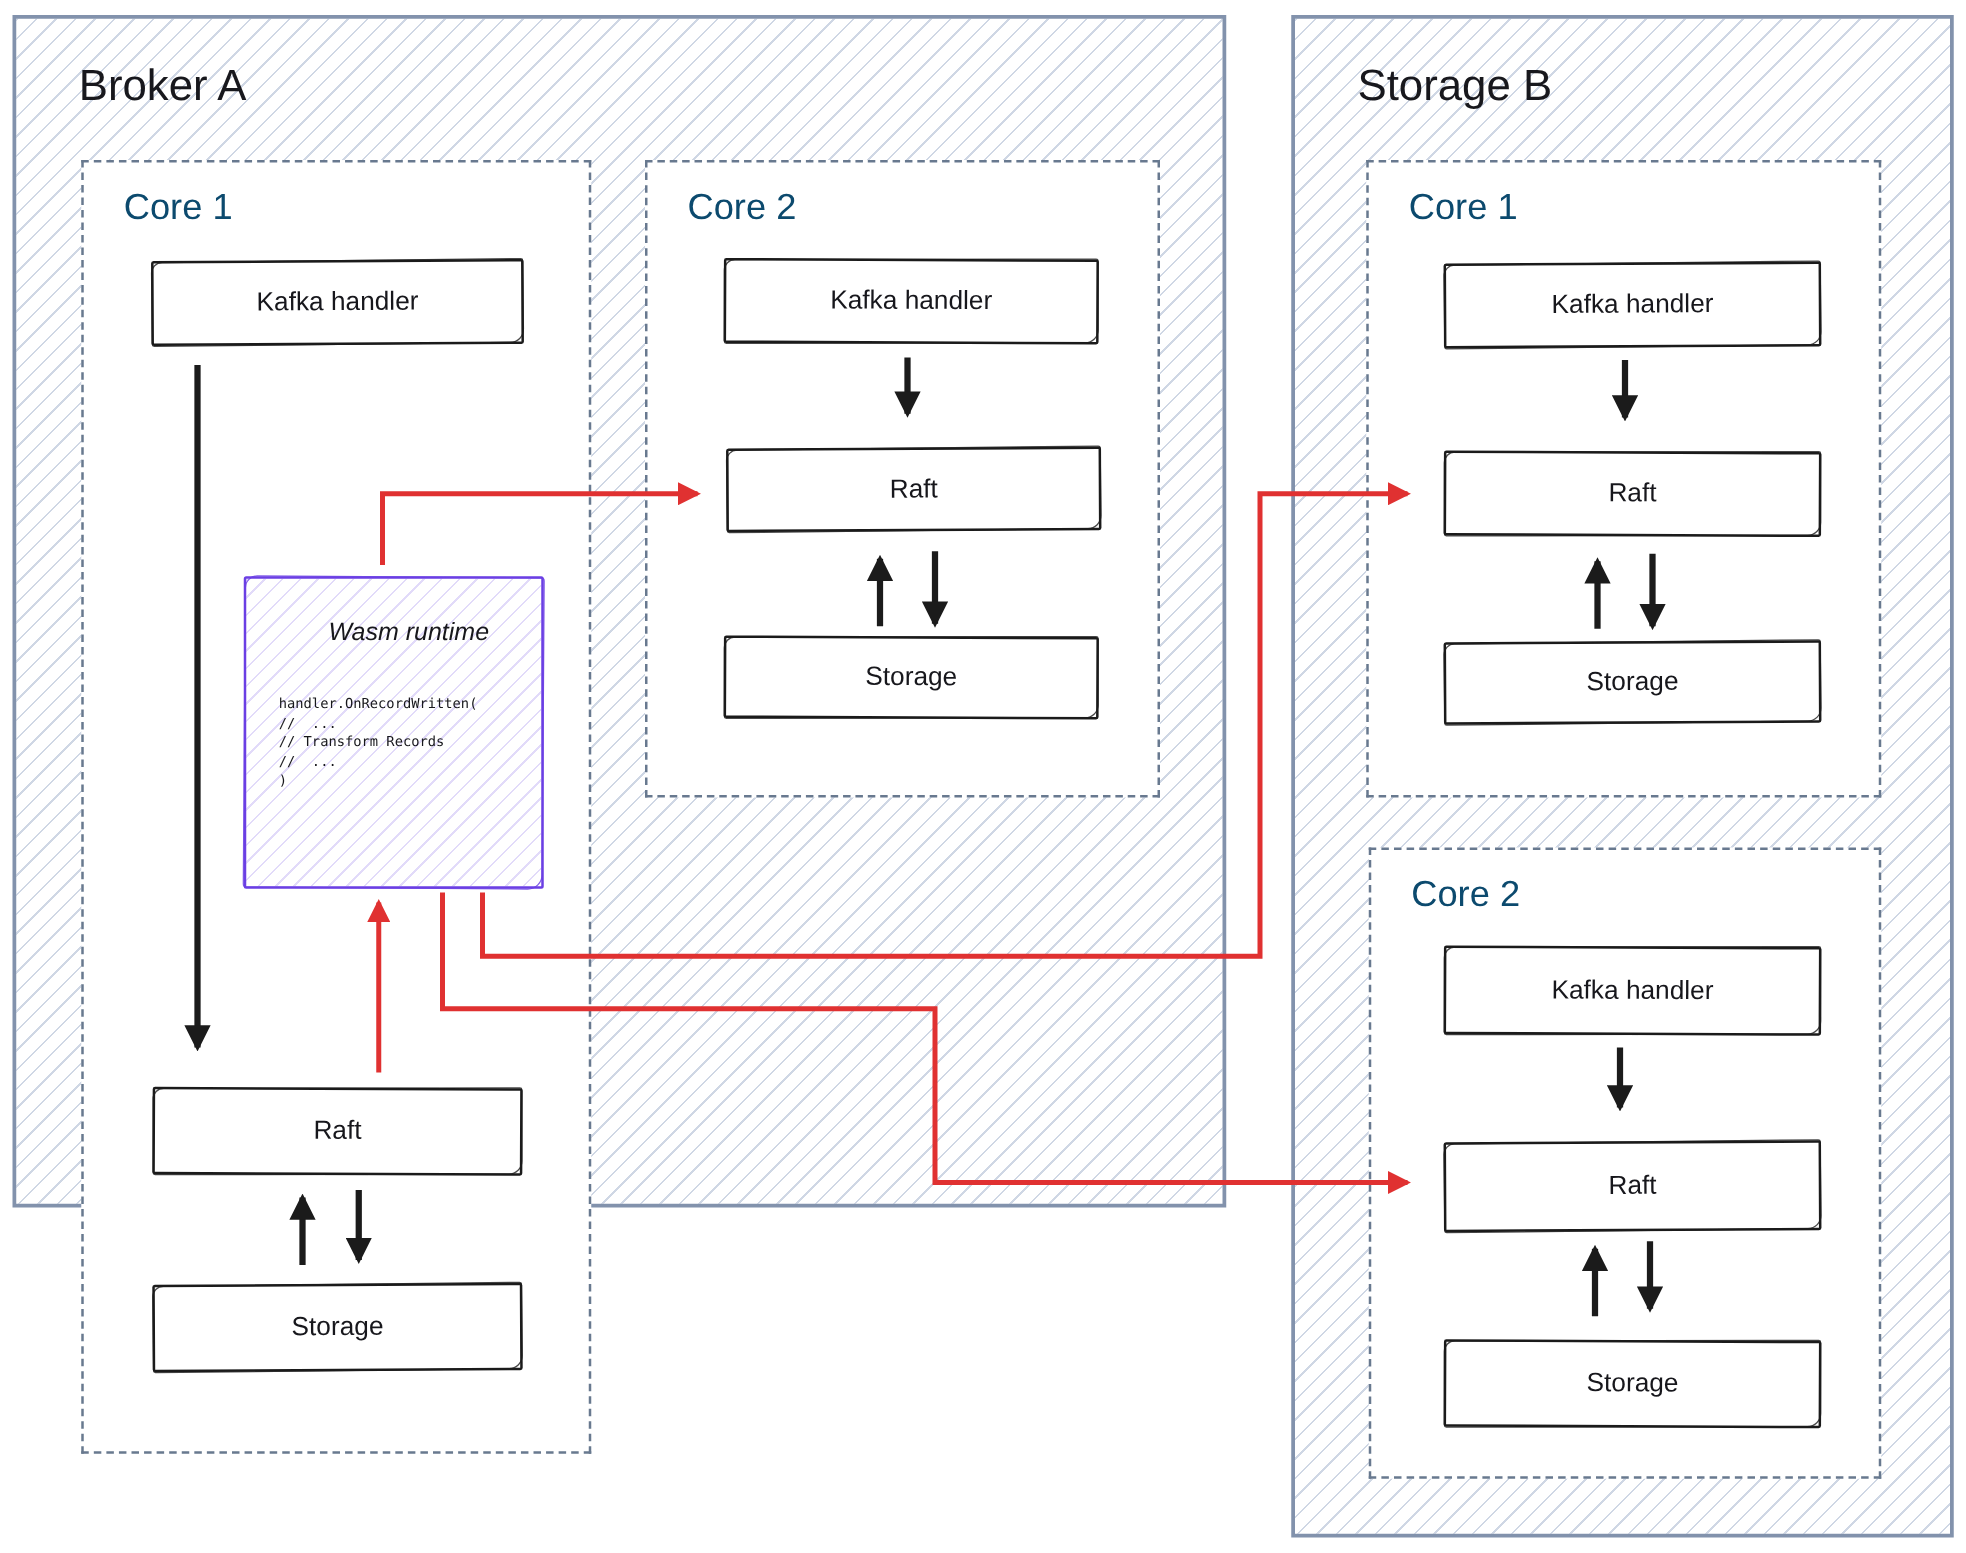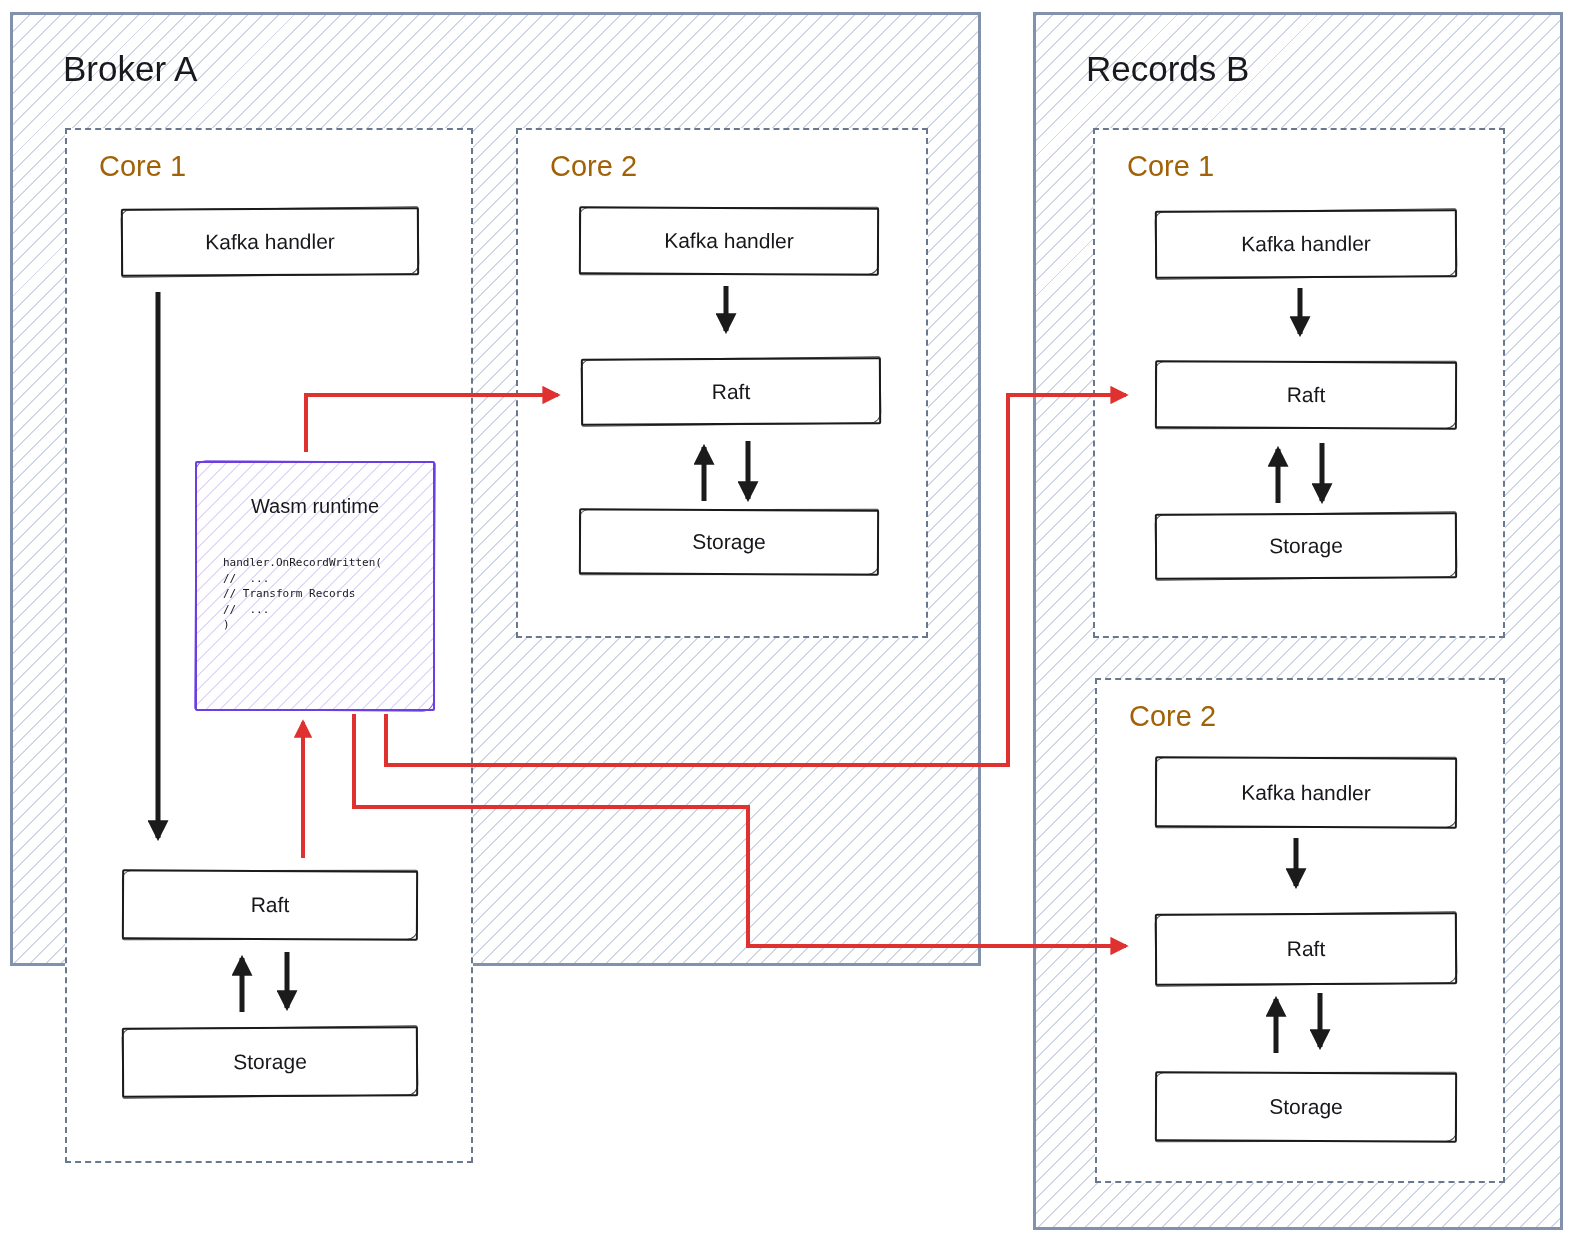--- a/index.html
+++ b/index.html
@@ -22,21 +22,21 @@
     position:absolute;left:50px;top:34px;
     font-size:35px;color:#18181d;
   }
   
   .core{
     position:absolute;background:#ffffff;
     border:2.2px dashed #68798f;box-sizing:border-box;
   }
   .core-label{
     position:absolute;left:32px;top:20px;
-    font-size:29px;color:#a16207;
+    font-size:29px;color:#0c4a6e;
   }
   
   .sketch-box{
     position:absolute;background:#ffffff;
     border:2.6px solid #1b1b1b;border-radius:2px;box-sizing:border-box;
     display:flex;align-items:center;justify-content:center;
     font-size:21px;color:#17171c;
   }
   .sketch-box::after{
     content:"";position:absolute;inset:-2px;pointer-events:none;
@@ -54,22 +54,22 @@
     background-image:repeating-linear-gradient(135deg,
       rgba(122,90,230,0.22) 0px, rgba(122,90,230,0.22) 1.4px,
       transparent 1.4px, transparent 10px);
   }
   .wasm-box::after{
     content:"";position:absolute;inset:-2px;pointer-events:none;
     border:1.5px solid rgba(107,63,228,0.85);
     border-radius:10px 3px 12px 3px;transform:rotate(0.4deg);
   }
   .wasm-title{
-    position:absolute;left:0;top:32px;width:100%;
-    text-align:center;font-size:20px;color:#17171c;
+    position:absolute;left:12px;top:32px;width:100%;
+    text-align:center;font-size:20px;color:#17171c;font-style:italic;
   }
   .wasm-code{
     position:absolute;left:26px;top:92px;margin:0;
     font-family:"DejaVu Sans Mono", monospace;
     font-size:11px;line-height:15.5px;color:#17171c;white-space:pre;
   }
   
   .arrows{position:absolute;left:0;top:0;pointer-events:none;}
 </style>
 </head>
@@ -110,21 +110,21 @@
       <div class="sketch-box t1" style="left:63px;top:228px;width:300px;height:67px;">
         <span>Raft</span>
       </div>
       <div class="sketch-box t2" style="left:61px;top:379px;width:300px;height:66px;">
         <span>Storage</span>
       </div>
     </div>
   </section>
 
   <section class="broker broker-b">
-    <div class="broker-title">Records B</div>
+    <div class="broker-title">Storage B</div>
 
     <div class="core" style="left:57px;top:113px;width:412px;height:510px;">
       <div class="core-label">Core 1</div>
       <div class="sketch-box t1" style="left:60px;top:80px;width:302px;height:68px;">
         <span>Kafka handler</span>
       </div>
       <div class="sketch-box t2" style="left:60px;top:231px;width:302px;height:68px;">
         <span>Raft</span>
       </div>
       <div class="sketch-box t1" style="left:60px;top:383px;width:302px;height:66px;">

